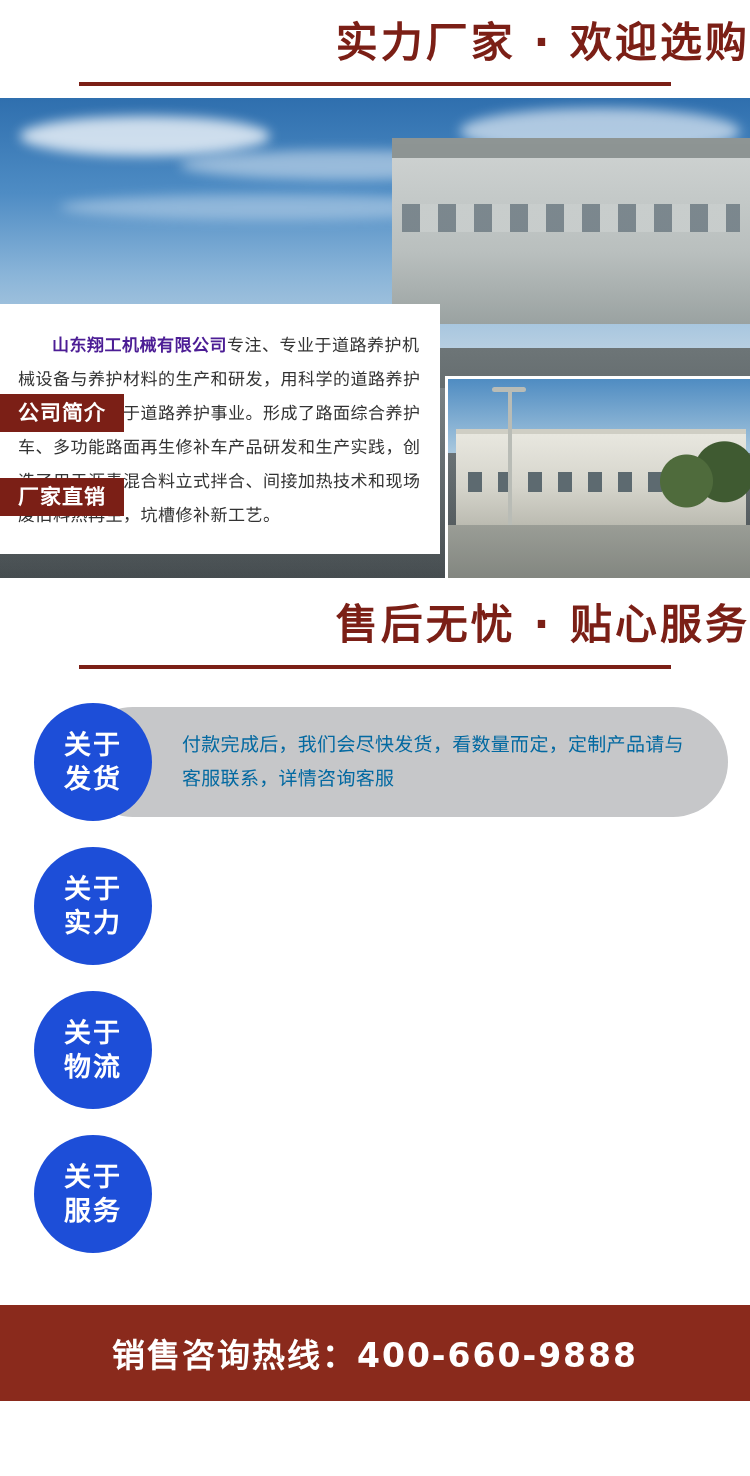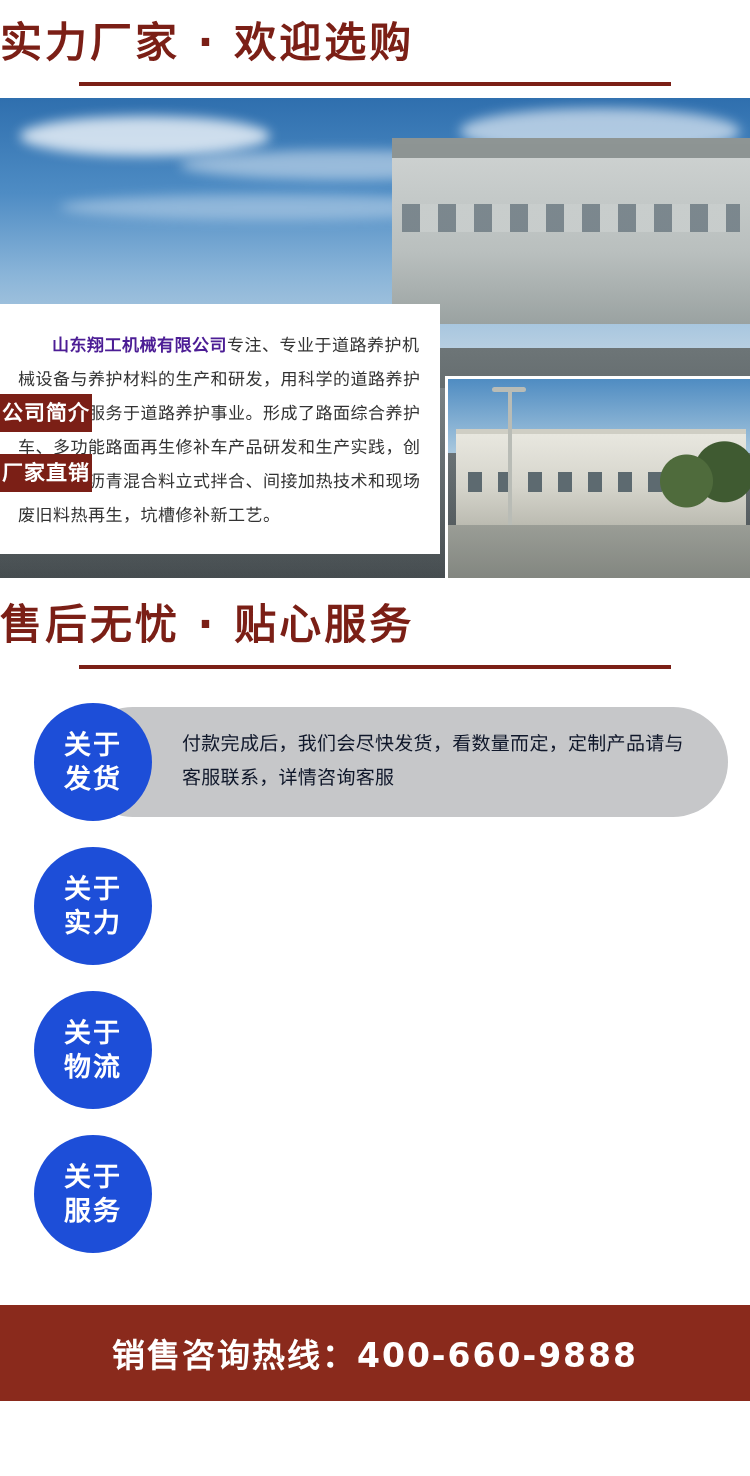--- a/index.html
+++ b/index.html
@@ -13,21 +13,21 @@
     color: #222;
   }
   .page {
     width: 750px;
     position: relative;
     overflow: hidden;
   }
 
   
   .section-head {
-    text-align: left;
+    text-align: right;
     padding: 22px 0 12px 0;
   }
   .section-head .title {
     font-size: 42px;
     font-weight: bold;
     letter-spacing: 3px;
     color: #7b1f16;
     line-height: 1.2;
     font-family: "DejaVu Sans", "Liberation Sans", sans-serif;
   }
@@ -142,33 +142,33 @@
     color: #333;
     text-indent: 2em;
     letter-spacing: .5px;
     font-family: "DejaVu Sans", "Liberation Sans", sans-serif;
   }
   .card p b { font-weight: bold; color: #4c1d95; }
 
   .tag {
     position: absolute;
     left: 0;
-    width: 92px;
+    width: 124px;
     height: 38px;
     line-height: 38px;
     text-align: center;
     color: #fff;
     font-size: 21px;
     font-weight: bold;
     background: #7b1f16;
     letter-spacing: 1px;
     font-family: "DejaVu Sans", "Liberation Sans", sans-serif;
   }
   .tag-1 { top: 296px; }
-  .tag-2 { top: 356px; }
+  .tag-2 { top: 380px; }
 
   
   .services {
     padding: 22px 0 10px 0;
   }
   .svc-row {
     position: relative;
     height: 118px;
     margin: 0 0 26px 0;
   }
@@ -181,23 +181,23 @@
     background: #c6c7c9;
     border-radius: 55px;
     box-sizing: border-box;
     padding: 0 34px 0 104px;
     display: flex;
     align-items: center;
   }
   .svc-text {
     font-size: 19px;
     line-height: 34px;
-    color: #0f172a;
+    color: #0369a1;
     letter-spacing: .3px;
-    font-family: Liberation Mono, monospace;
+    font-family: Liberation Serif, serif;
   }
   .svc-badge {
     position: absolute;
     left: 34px;
     top: 0;
     width: 118px;
     height: 118px;
     border-radius: 50%;
     background: #1d4ed8;
     color: #fff;

